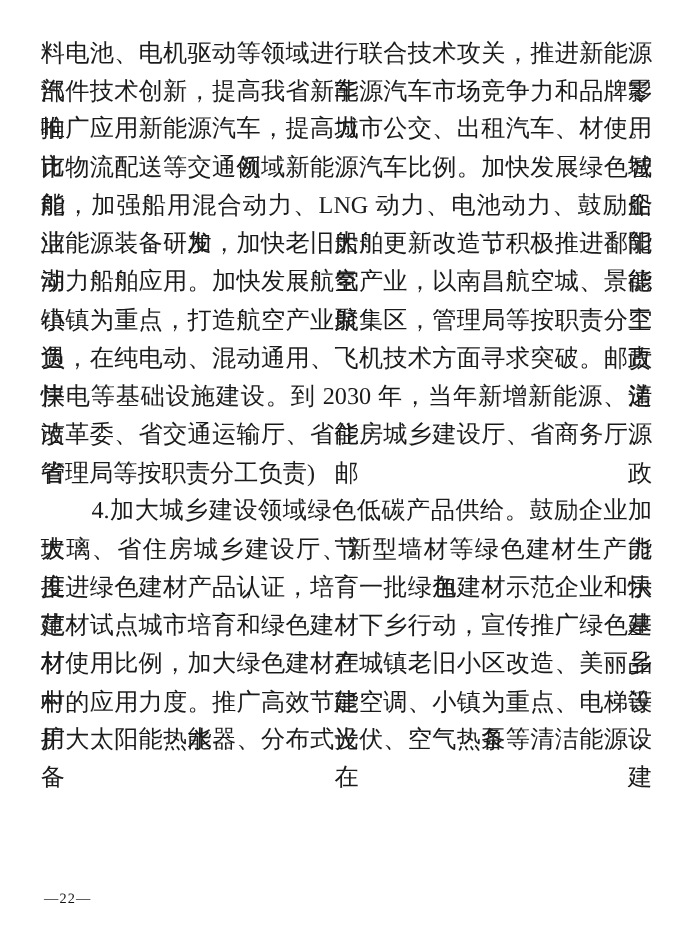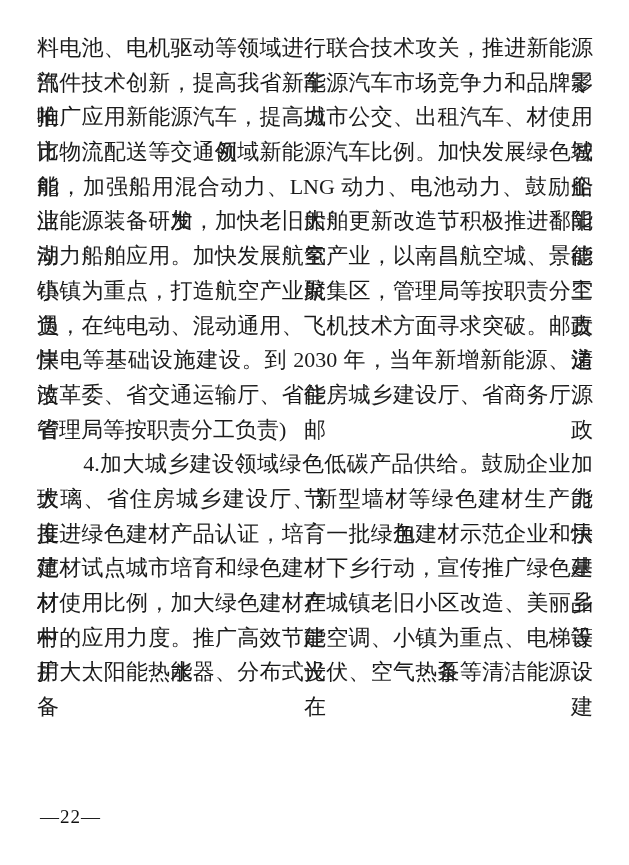--- a/index.html
+++ b/index.html
@@ -39,21 +39,21 @@
   .line.para-end {
     text-align-last: left;
   }
   .line.indent {
     text-indent: 2.1em;
   }
   .page-number {
     position: absolute;
     left: 40px;
     top: 803px;
-    font-size: 19px;
+    font-size: 13px;
     line-height: 28px;
     color: #111111;
     letter-spacing: 1px;
   }
 </style>
 </head>
 <body>
 
 <div class="page">
   <div class="text-block">

